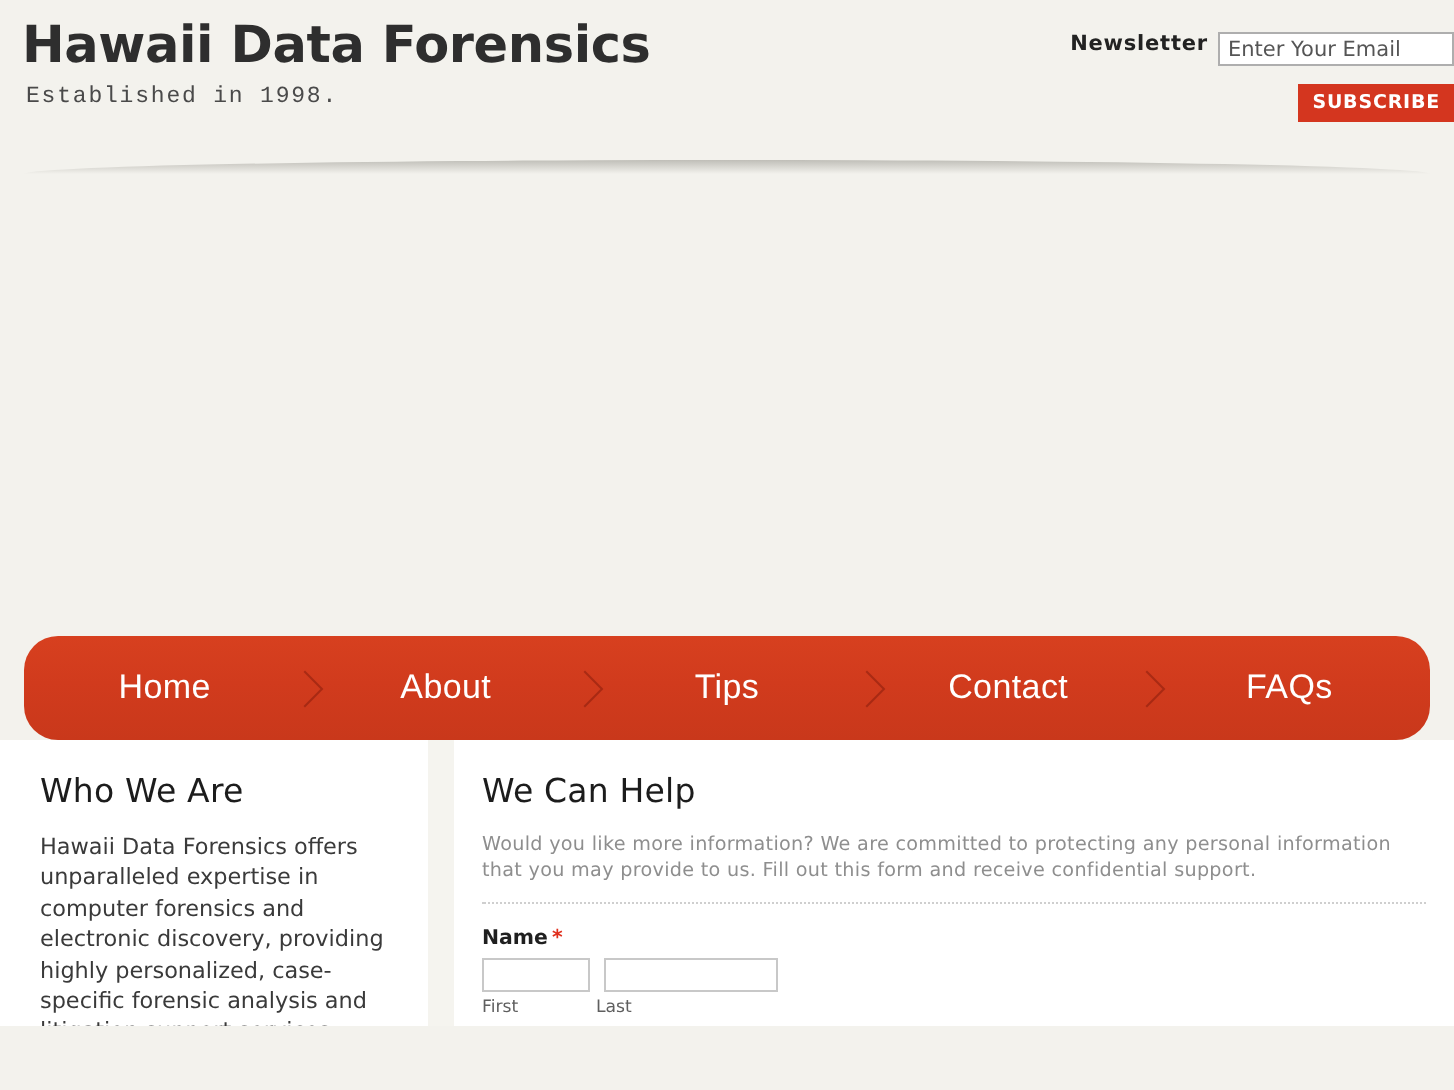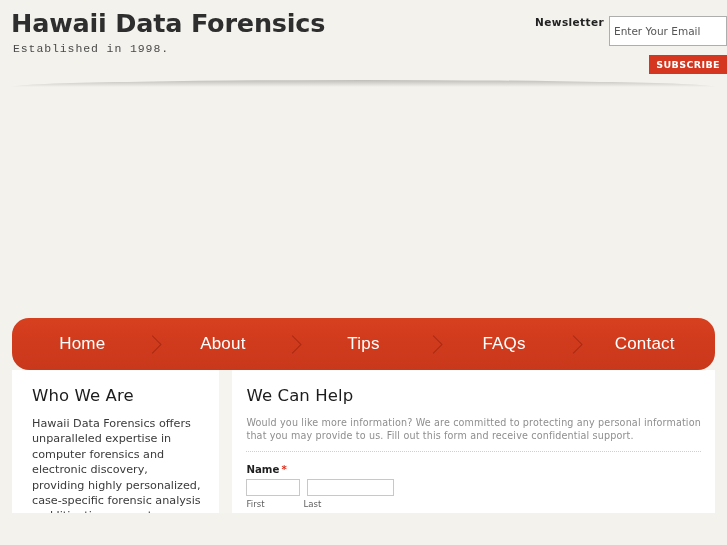--- a/index.html
+++ b/index.html
@@ -60,21 +60,21 @@
     font-size: 10.5px;
     font-weight: bold;
     color: #222;
     letter-spacing: 0.4px;
     margin-right: 5px;
     white-space: nowrap;
     font-family: "DejaVu Sans", sans-serif;
   }
   #newsletter-email-input {
     width: 118px;
-    height: 30px;
+    height: 17px;
     border: 1px solid #aeaeae;
     background: #ffffff;
     font-size: 10.5px;
     color: #444;
     padding: 0 4px;
     box-sizing: border-box;
     outline: none;
     font-family: "DejaVu Sans", sans-serif;
   }
   #newsletter-email-input::placeholder { color: #555; opacity: 1; }
@@ -143,21 +143,21 @@
     width: 12px;
     height: 12px;
     margin-top: -6px;
     border-top: 1.2px solid rgba(120,22,8,0.45);
     border-right: 1.2px solid rgba(120,22,8,0.45);
     transform: rotate(45deg);
   }
 
   
   #content-area {
-    margin: 0 12px;
+    margin: 0 0;
     background: #ffffff;
     height: 143px;
     display: flex;
     box-sizing: border-box;
     overflow: hidden;
   }
   #left-column {
     width: 353px;
     box-sizing: border-box;
     padding: 16px 18px 0 20px;
@@ -258,22 +258,22 @@
 
 <div id="banner-region">
   <div id="banner-top-shadow"></div>
   <div id="banner-placeholder"></div>
 </div>
 
 <nav id="main-nav">
   <a class="nav-item" href="#">Home</a>
   <a class="nav-item" href="#">About</a>
   <a class="nav-item" href="#">Tips</a>
+  <a class="nav-item" href="#">Contact</a>
   <a class="nav-item" href="#">FAQs</a>
-  <a class="nav-item" href="#">Contact</a>
 </nav>
 
 <div id="content-area">
 
   <div id="left-column">
     <h2 class="section-heading">Who We Are</h2>
     <p class="body-paragraph">Hawaii Data Forensics offers unparalleled expertise in computer forensics and electronic discovery, providing highly personalized, case-specific forensic analysis and litigation support services.</p>
     <p class="body-paragraph">Hawaii Data Forensics' methodology and approach strictly adheres to industry recognized best practices, the United States Department of Justice methodologies, and strict legal guidelines. Our methodology and approach is designed to maximize the forensic integrity and admissibility of electronic evidence, while ensuring the successful discovery, collection, investigation, and production of relevant electronic information.</p>
   </div>
 

